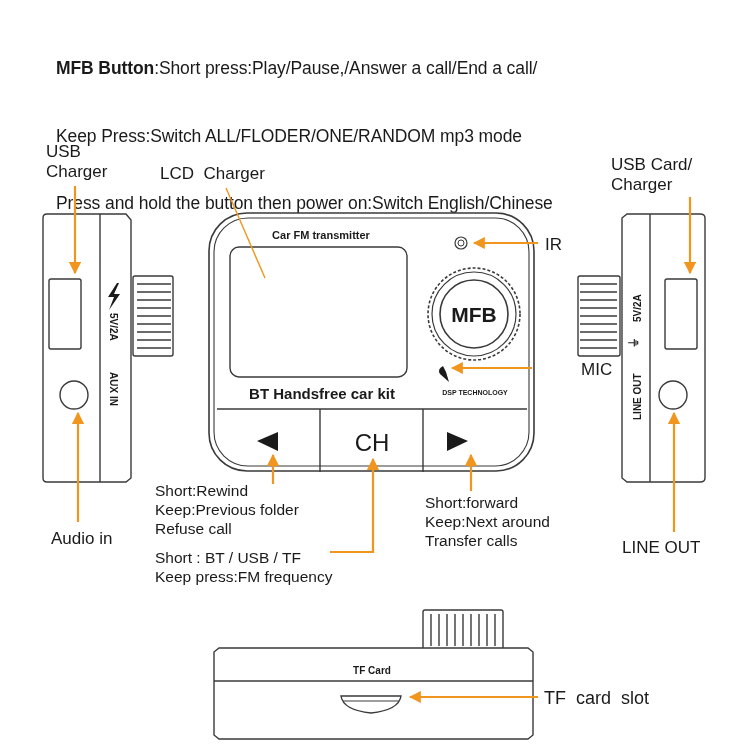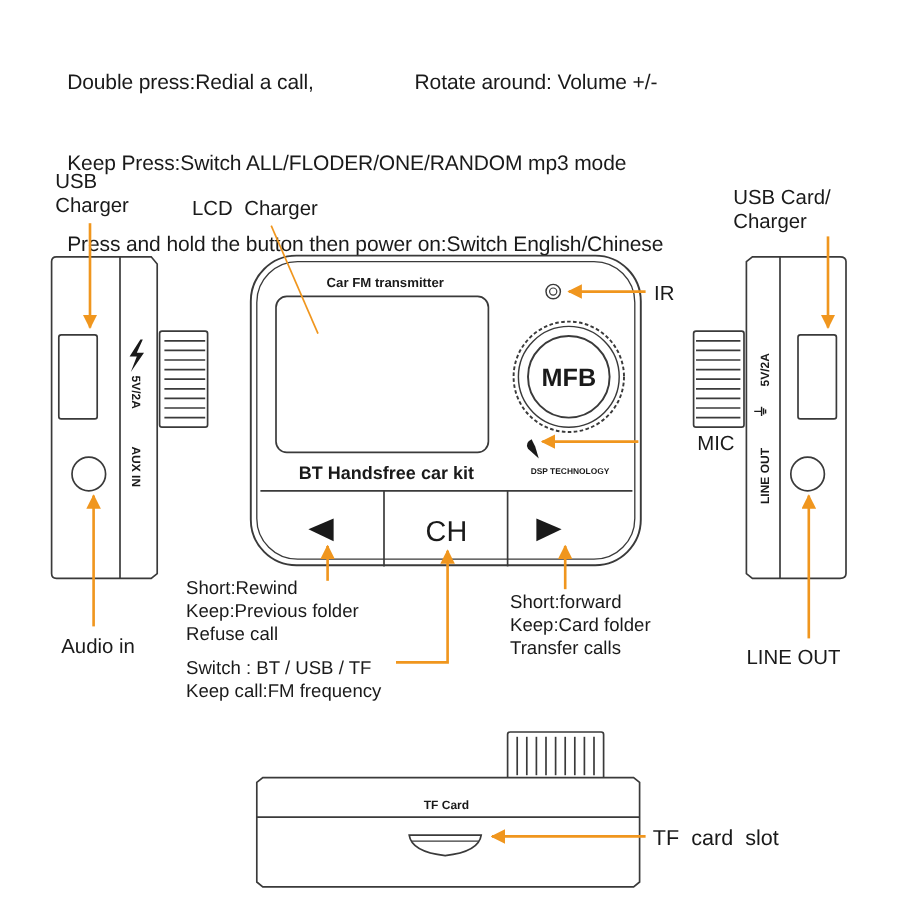--- a/index.html
+++ b/index.html
@@ -11,21 +11,21 @@
     .header b { font-weight: bold; }
     .lbl { position: absolute; font-size: 17px; line-height: 20px; white-space: pre; }
     .small { font-size: 15.5px; line-height: 19px; }
     svg.diagram { position: absolute; left: 0; top: 0; }
     svg text { font-family: "Liberation Sans", sans-serif; }
   </style>
 </head>
 <body>
 
 <div class="abs header">
-  <span class="line"><span>Double press:Redial a call,</span><span style="display:inline-block;width:84px"></span><span>Rotate around: Volume +/-</span></span>
+  <span class="line"><b>MFB Button</b><span>:Short press:Play/Pause,/Answer a call/End a call/</span></span>
   <span class="line">Keep Press:Switch ALL/FLODER/ONE/RANDOM mp3 mode</span>
   <span class="line">Press and hold the button then power on:Switch English/Chinese</span>
 </div>
 
 <div class="lbl" style="left:46px;top:142px;"><span>USB</span>
 <span>Charger</span></div>
 
 <div class="lbl" style="left:160px;top:164px;">LCD  Charger</div>
 
 <div class="lbl" style="left:611px;top:155px;"><span>USB Card/</span>
@@ -34,25 +34,25 @@
 <div class="lbl" style="left:545px;top:235px;">IR</div>
 <div class="lbl" style="left:541px;top:360px;margin-left:40px;">MIC</div>
 
 <div class="lbl" style="left:51px;top:529px;">Audio in</div>
 <div class="lbl" style="left:622px;top:538px;">LINE OUT</div>
 
 <div class="lbl small" style="left:155px;top:481px;"><span>Short:Rewind</span>
 <span>Keep:Previous folder</span>
 <span>Refuse call</span></div>
 
-<div class="lbl small" style="left:155px;top:548px;"><span>Switch : BT / USB / TF</span>
-<span>Keep call:FM frequency</span></div>
+<div class="lbl small" style="left:155px;top:548px;"><span>Short : BT / USB / TF</span>
+<span>Keep press:FM frequency</span></div>
 
 <div class="lbl small" style="left:425px;top:493px;"><span>Short:forward</span>
-<span>Keep:Card folder</span>
+<span>Keep:Next around</span>
 <span>Transfer calls</span></div>
 
 <div class="lbl" style="left:544px;top:688px;font-size:18px;">TF  card  slot</div>
 
 <svg class="diagram" width="750" height="750" viewBox="0 0 750 750">
   <defs>
     <marker id="ah" viewBox="0 0 10 10" refX="9" refY="5" markerWidth="5.5" markerHeight="5.5" orient="auto-start-reverse">
       <path d="M0,0 L10,5 L0,10 z" fill="#f0961e"></path>
     </marker>
   </defs>

